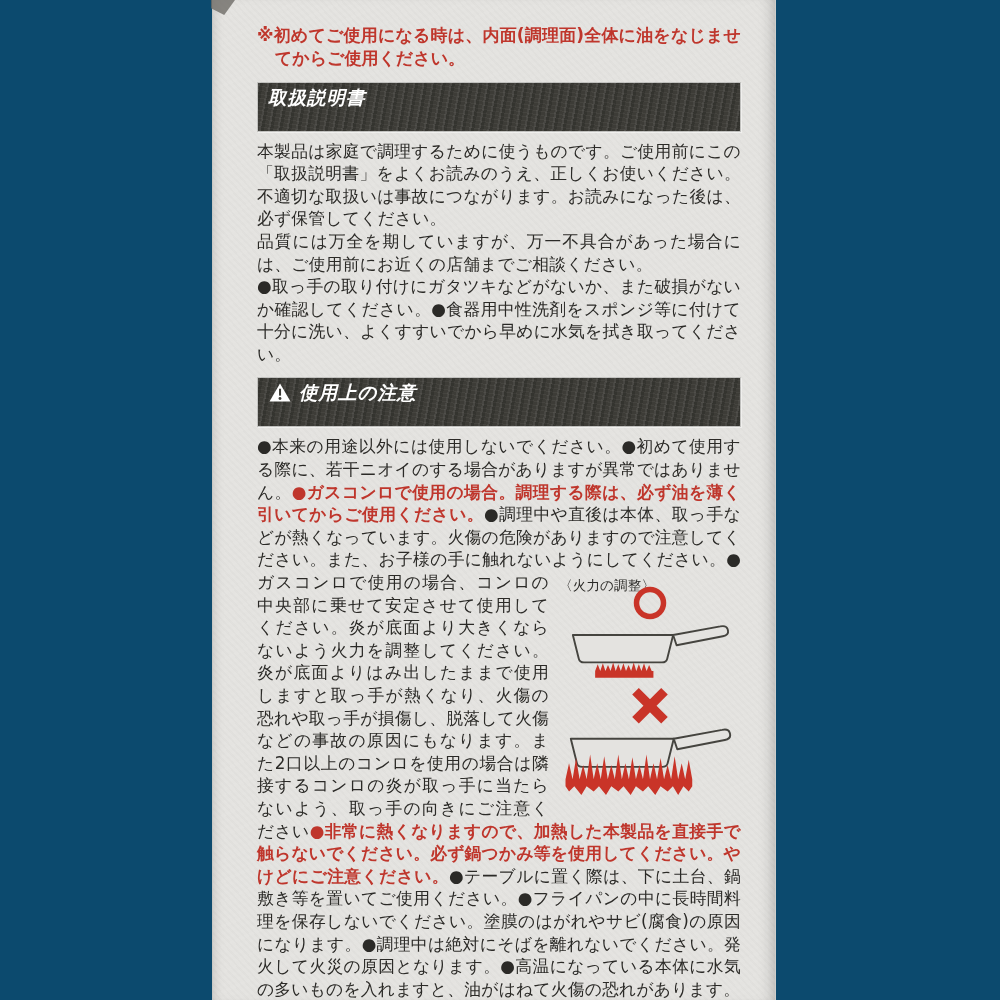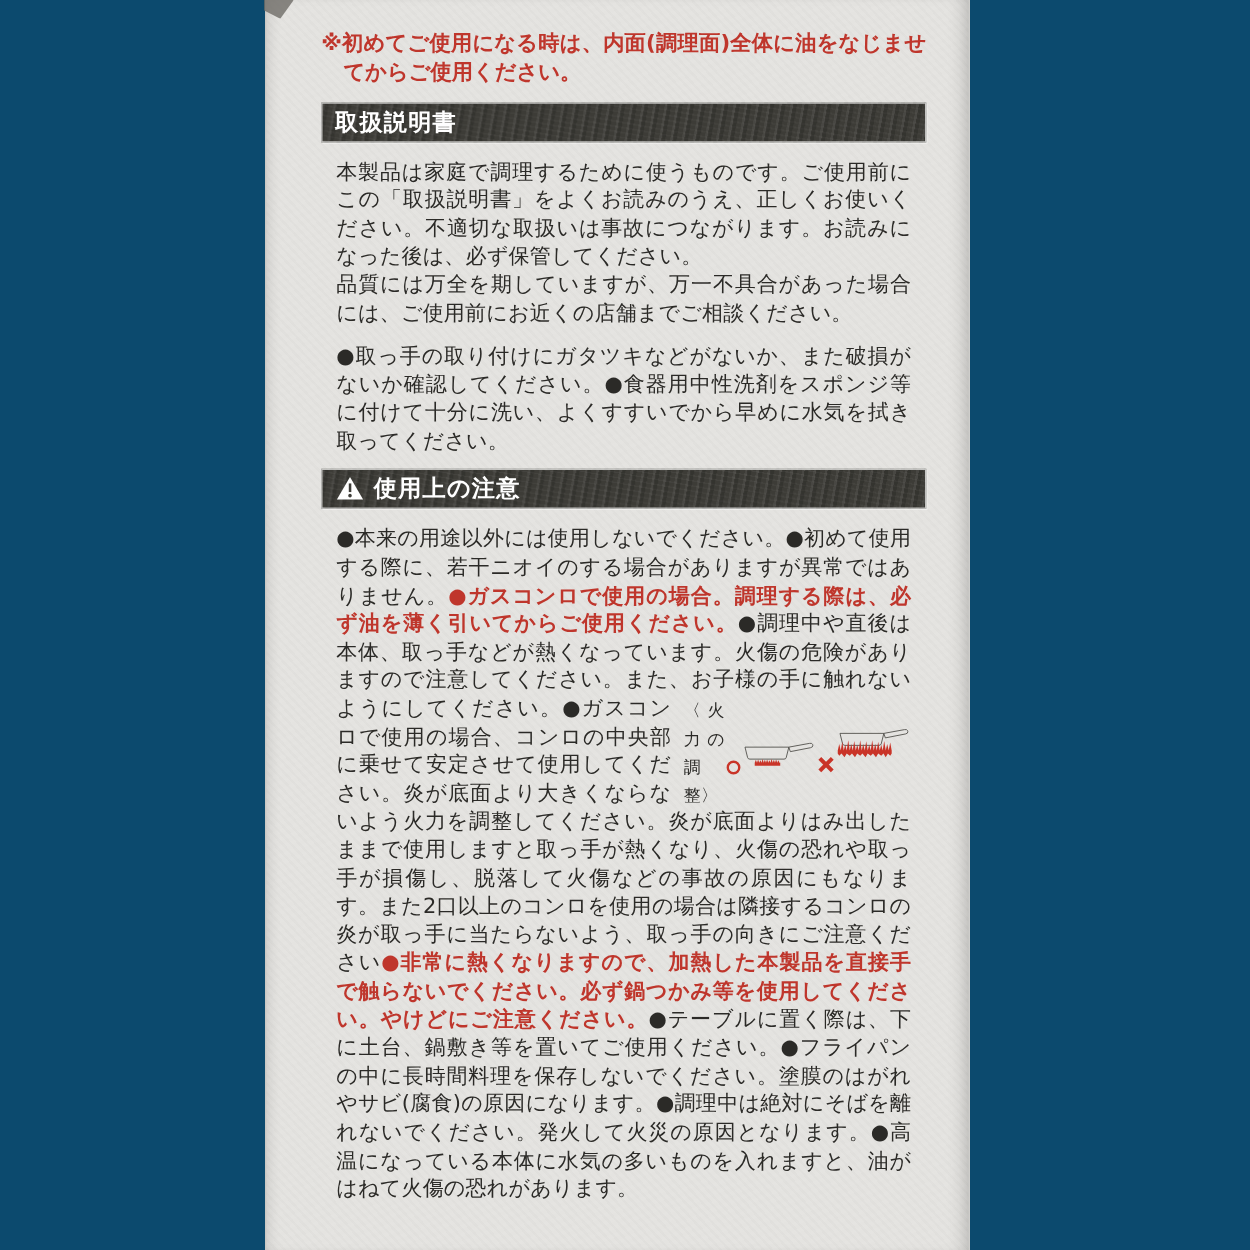--- a/index.html
+++ b/index.html
@@ -31,33 +31,34 @@
     margin:0;padding-left:1.05em;text-indent:-1.05em;
     color:var(--red);font-weight:bold;font-size:17px;line-height:1.34;text-align:justify;
   }
   .bar{
     display:flex;align-items:center;gap:7px;
     background:var(--bar);
     background-image:
       repeating-linear-gradient(100deg, rgba(255,255,255,.06) 0 2px, rgba(0,0,0,.14) 2px 5px, transparent 5px 9px),
       repeating-linear-gradient(10deg, rgba(255,255,255,.04) 0 1px, transparent 1px 4px);
     color:#fff;font-weight:bold;font-size:18.5px;letter-spacing:1px;
-    padding:2px 10px 3px;margin:12px 0 8px;
+    padding:2px 10px 21px;margin:12px 0 8px;
     border:1px solid rgba(250,250,248,.7);
     box-shadow:1px 1px 0 rgba(255,255,255,.45);
+    font-style:italic;
   }
   .warn-icon{width:24px;height:21px;flex:0 0 auto;}
-  .sec-body{margin:12px;}
+  .sec-body{margin:0;}
   .para{
     margin:0;font-size:16.8px;line-height:22.6px;color:var(--ink);
     text-align:justify;font-weight:500;letter-spacing:.2px;
   }
   .para::after{content:"";display:block;clear:both;}
   .red{color:var(--red);font-weight:bold;}
-  .fig{float:right;display:flex;flex-direction:row;align-items:flex-end;}
+  .fig{float:right;display:flex;flex-direction:column;align-items:center;}
   .fig-heat{width:182px;margin:3px 0 2px 10px;}
   .fig-label{align-self:flex-start;font-size:13.5px;color:var(--ink);margin:0 0 -14px;font-weight:500;}
   .fig svg{display:block;}
   .mark-gap{margin:2px 0;}
 </style>
 </head>
 <body>
 
 <div class="stage">
   <div class="sheet">

